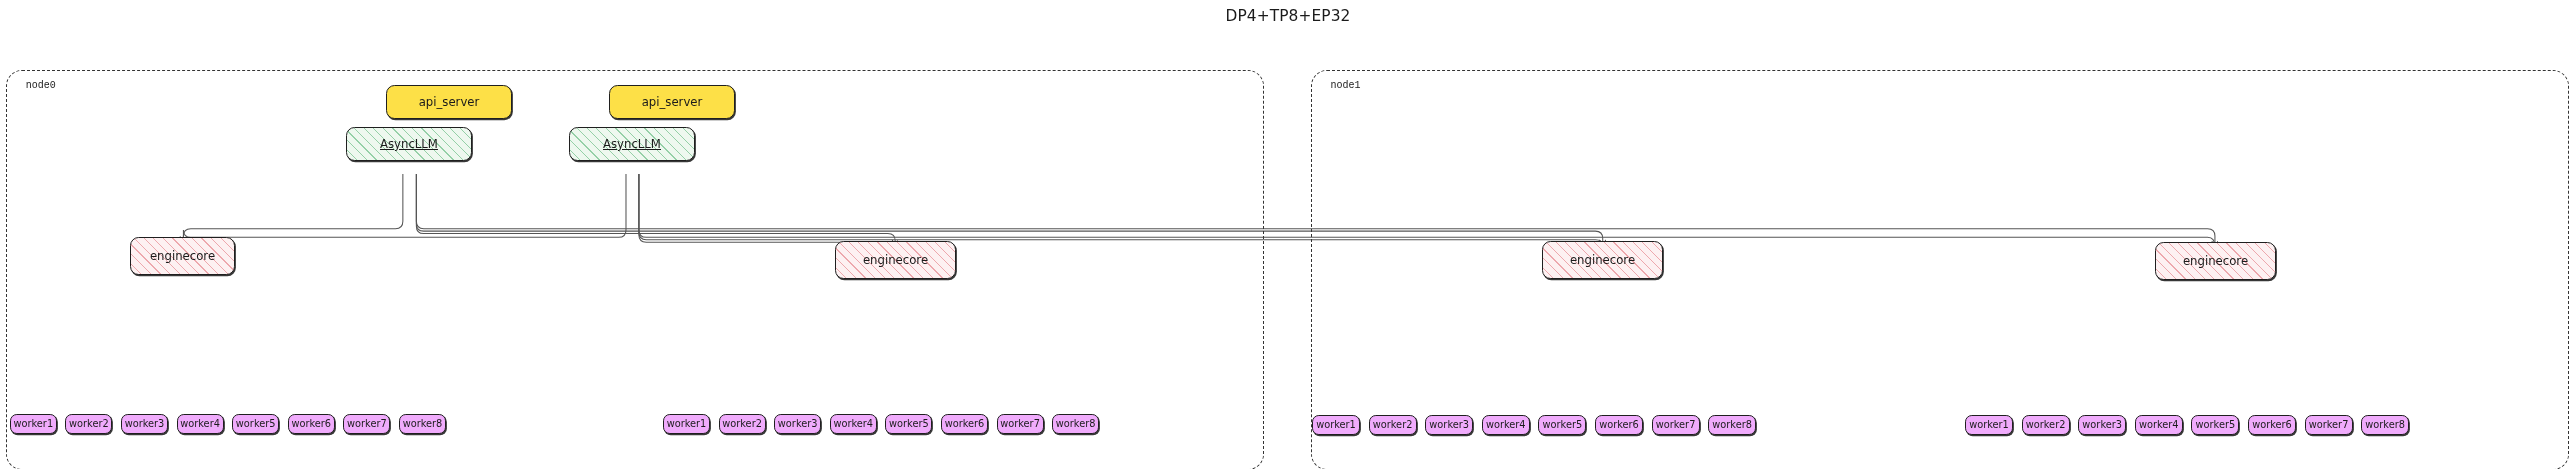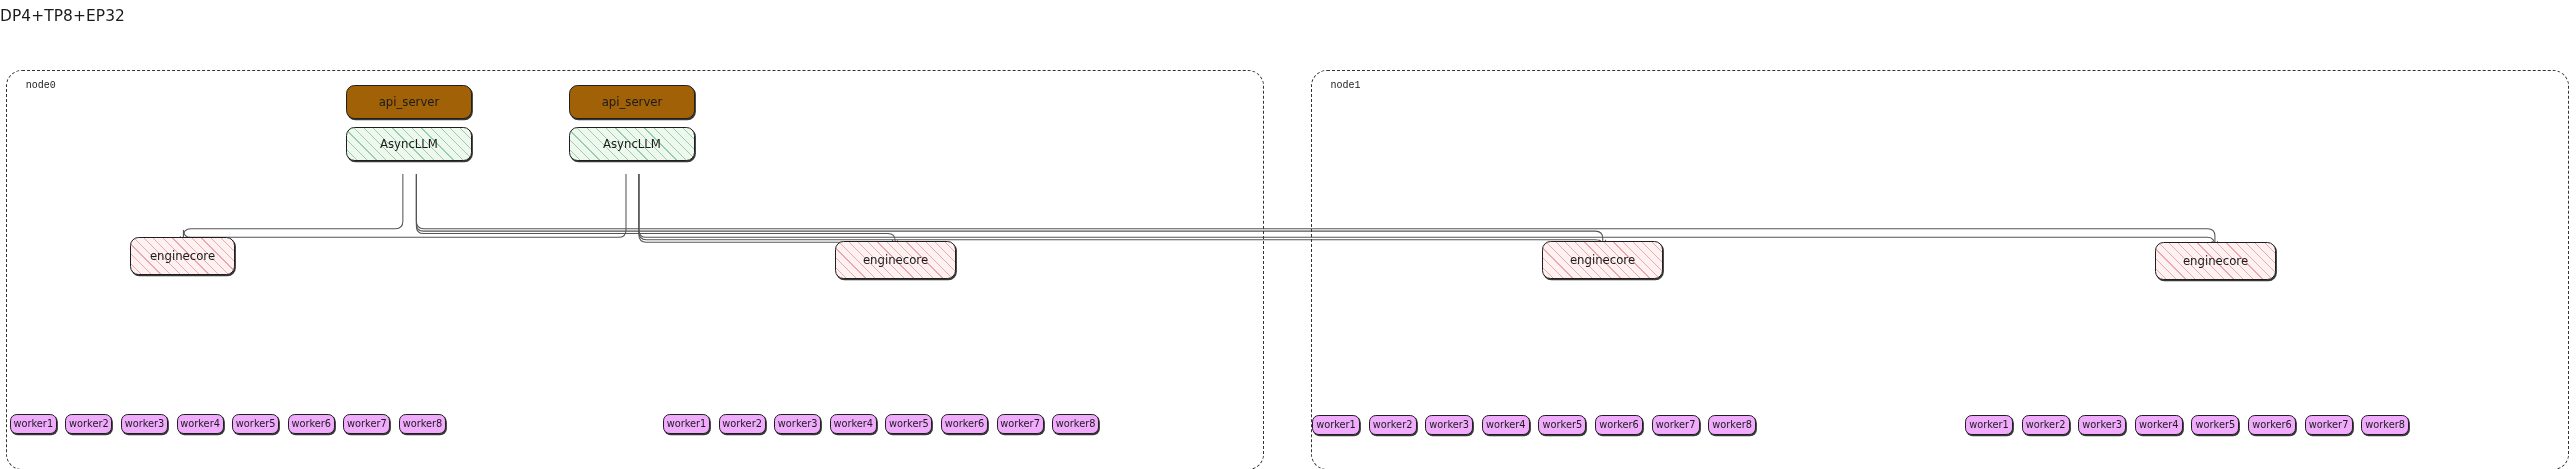--- a/index.html
+++ b/index.html
@@ -18,20 +18,21 @@
     background: #ffffff;
     overflow: hidden;
   }
 
   
   #diagram-title {
     position: absolute;
     left: 0;
     top: 7.4px;
     width: 2576px;
+    text-align: center;
     font-size: 15.4px;
     color: #1b1b1b;
     letter-spacing: 0.1px;
     font-family: "DejaVu Sans", "Liberation Sans", sans-serif;
   }
 
   
   #edges {
     position: absolute;
     left: 0;
@@ -69,32 +70,34 @@
     align-items: center;
     justify-content: center;
     font-size: 11.7px;
     color: #1b1b1b;
     background: #ffffff;
     box-shadow: 0.9px 1.2px 0 rgba(20,20,20,0.85);
     white-space: nowrap;
   }
 
   .box-api {
-    background: #a16207;
+    background: #fde047;
+    margin-left: 40px;
   }
 
   
   .box-async {
     background-color: #eef8ef;
     background-image: repeating-linear-gradient(
        45deg,
        rgba(76,175,108,0.55) 0px,
        rgba(76,175,108,0.55) 0.9px,
        rgba(0,0,0,0) 0.9px,
        rgba(0,0,0,0) 6.8px);
+    text-decoration: underline;
   }
 
   
   .box-engine {
     background-color: #fdf1f2;
     background-image: repeating-linear-gradient(
        45deg,
        rgba(224,108,117,0.55) 0px,
        rgba(224,108,117,0.55) 0.9px,
        rgba(0,0,0,0) 0.9px,

